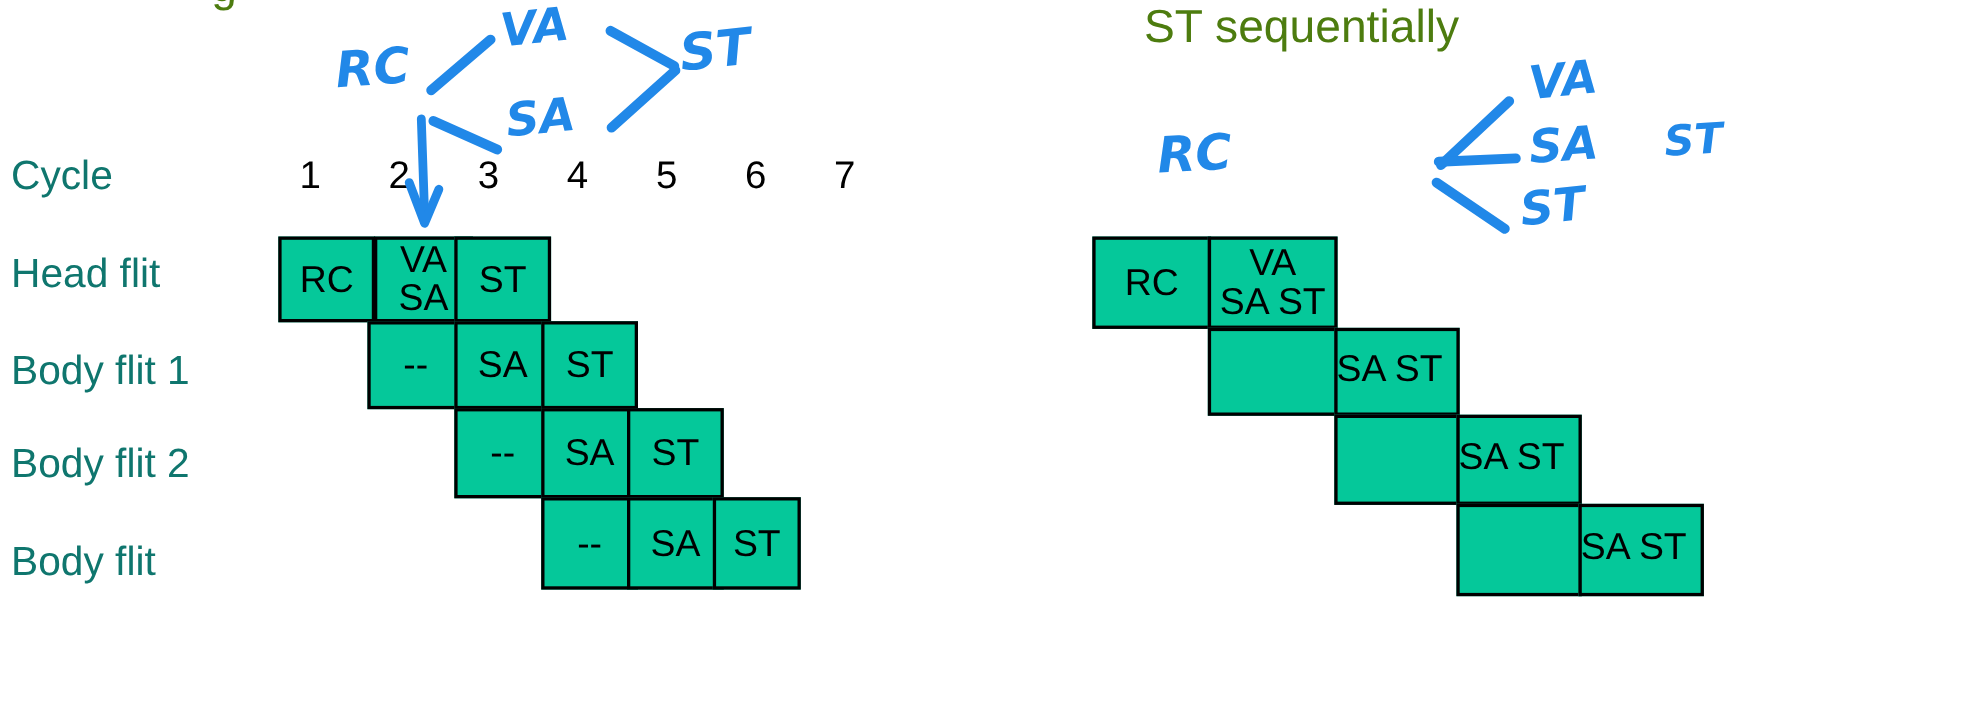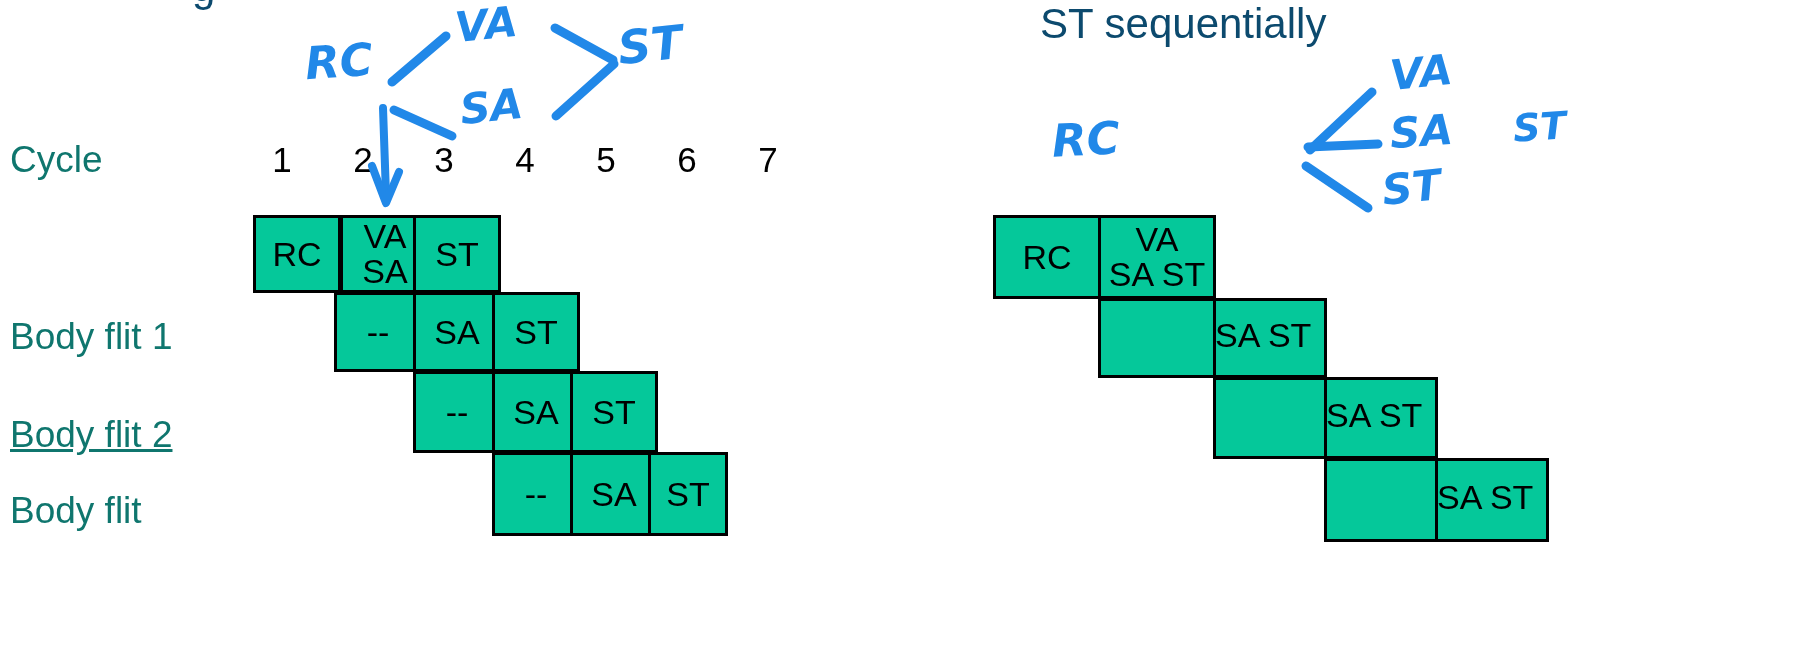--- a/index.html
+++ b/index.html
@@ -28,21 +28,21 @@
   .cycle-num {
     font-size: 35px;
     line-height: 1;
     text-align: center;
     width: 40px;
   }
   .panel-title {
     font-size: 42px;
     line-height: 1;
     white-space: nowrap;
-    color: #0c4a6e;
+    color: #4d7c0f;
   }
 
   
   .cell {
     position: absolute;
     background: #05c89a;
     border: 3px solid #000000;
     box-sizing: border-box;
     display: flex;
     align-items: center;
@@ -97,22 +97,23 @@
   <div class="abs row-label" style="left:10px; top:141px;">Cycle</div>
 
   <div class="abs cycle-num" style="left:262px; top:142px;">1</div>
   <div class="abs cycle-num" style="left:343px; top:142px;">2</div>
   <div class="abs cycle-num" style="left:424px; top:142px;">3</div>
   <div class="abs cycle-num" style="left:505px; top:142px;">4</div>
   <div class="abs cycle-num" style="left:586px; top:142px;">5</div>
   <div class="abs cycle-num" style="left:667px; top:142px;">6</div>
   <div class="abs cycle-num" style="left:748px; top:142px;">7</div>
 
+  <div class="abs row-label" style="left:10px; top:230px;">Head flit</div>
   <div class="abs row-label" style="left:10px; top:318px;text-align:center;">Body flit 1</div>
-  <div class="abs row-label" style="left:10px; top:416px;text-decoration:underline;">Body flit 2</div>
+  <div class="abs row-label" style="left:10px; top:403px;">Body flit 2</div>
   <div class="abs row-label" style="left:10px; top:492px;">Body flit</div>
 
   <div class="cell" style="left:253px; top:215px; width:88px; height:78px;">RC</div>
   <div class="cell two-line" style="left:340px; top:215px; width:90px; height:78px;">
     <span class="l1">VA</span>
     <span class="l2">SA</span>
   </div>
   <div class="cell" style="left:413px; top:215px; width:88px; height:78px;">ST</div>
 
   <div class="cell" style="left:334px; top:292px; width:88px; height:80px;">--</div>

